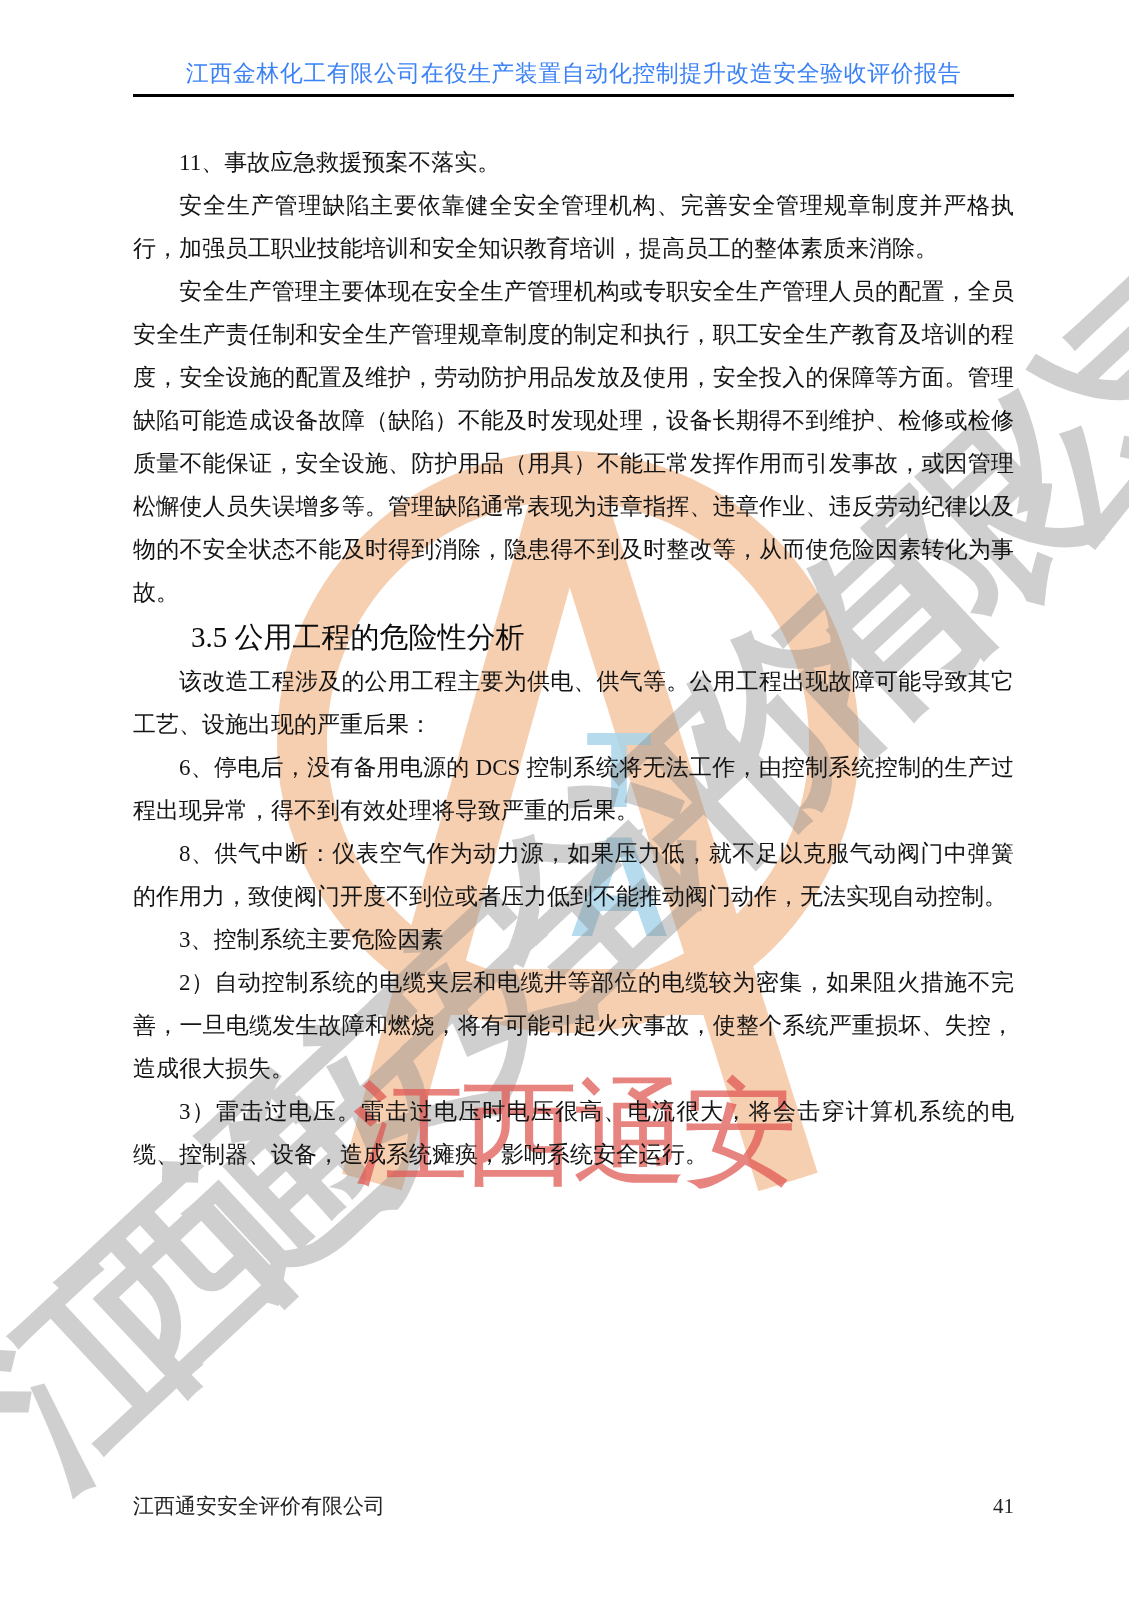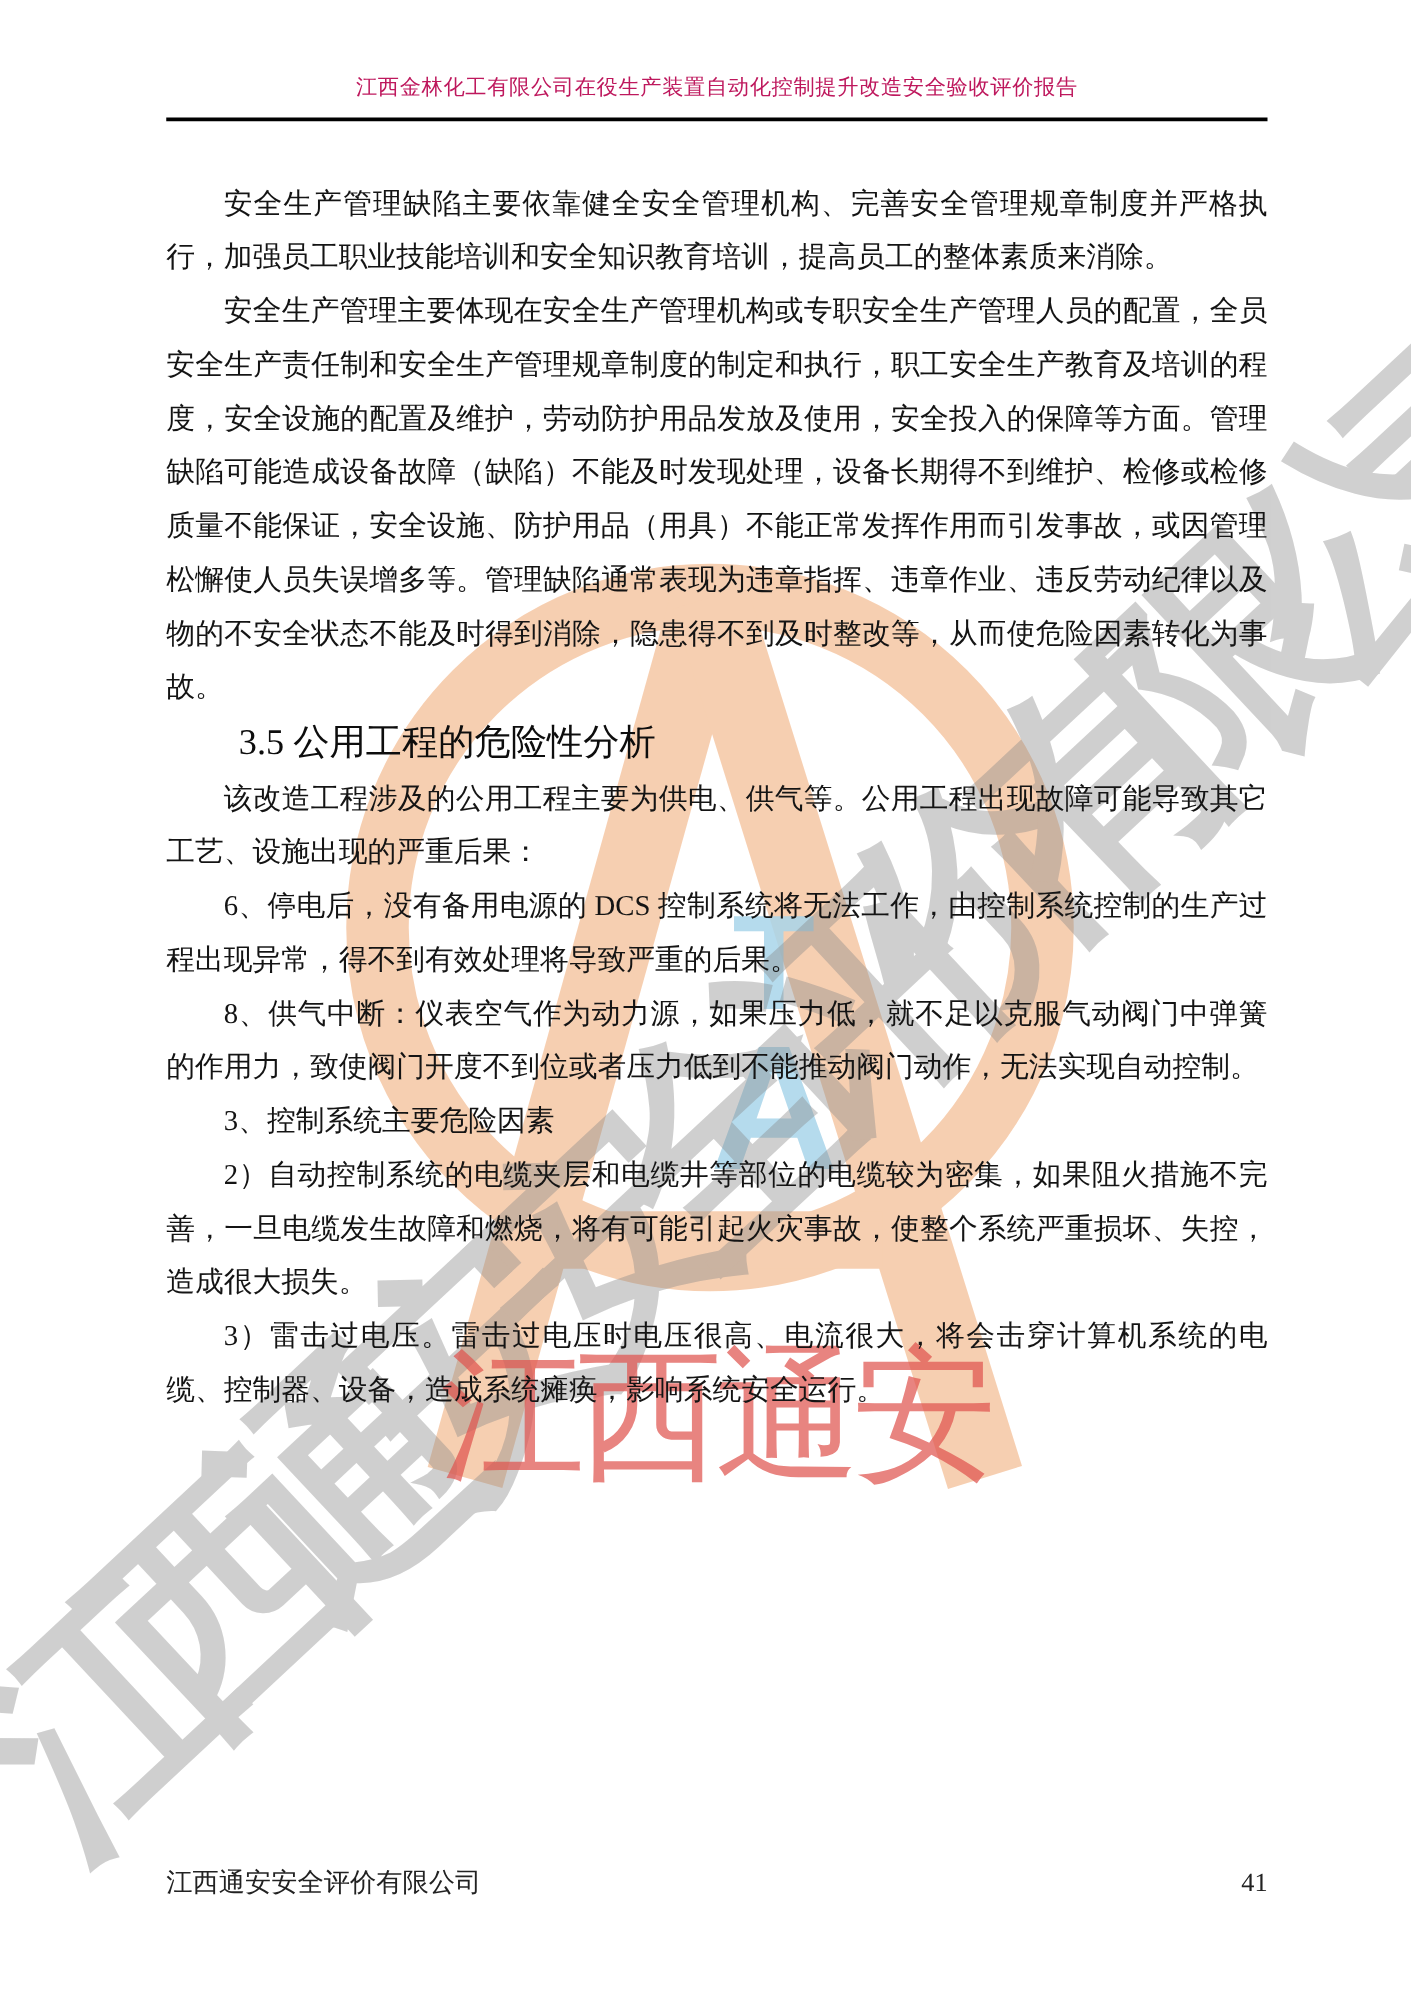--- a/index.html
+++ b/index.html
@@ -46,23 +46,23 @@
     line-height:1;
     white-space:nowrap;
     font-family:"Liberation Serif", serif;
   }
   
   .doc-layer{position:absolute;inset:0;z-index:1;}
   .header-title{
     position:absolute;
     top:58px;left:133px;width:881px;
     text-align:center;
-    font-size:17px;
+    font-size:23px;
     letter-spacing:0.5px;
-    color:#be185d;
+    color:#3b82f6;
   }
   .header-rule{
     position:absolute;
     top:94px;left:133px;width:881px;
     border-top:3px solid #000000;
     height:0;
   }
   .body-text{
     position:absolute;
     top:141px;left:133px;width:881px;
@@ -115,20 +115,21 @@
 
     <div class="wm-red" style="color: rgb(224, 85, 80);">江西通安</div>
   </div>
 
   <div class="doc-layer">
 
     <div class="header-title">江西金林化工有限公司在役生产装置自动化控制提升改造安全验收评价报告</div>
     <div class="header-rule"></div>
 
     <div class="body-text">
+      <p>11、事故应急救援预案不落实。</p>
       <p>安全生产管理缺陷主要依靠健全安全管理机构、完善安全管理规章制度并严格执行，加强员工职业技能培训和安全知识教育培训，提高员工的整体素质来消除。</p>
       <p>安全生产管理主要体现在安全生产管理机构或专职安全生产管理人员的配置，全员安全生产责任制和安全生产管理规章制度的制定和执行，职工安全生产教育及培训的程度，安全设施的配置及维护，劳动防护用品发放及使用，安全投入的保障等方面。管理缺陷可能造成设备故障（缺陷）不能及时发现处理，设备长期得不到维护、检修或检修质量不能保证，安全设施、防护用品（用具）不能正常发挥作用而引发事故，或因管理松懈使人员失误增多等。管理缺陷通常表现为违章指挥、违章作业、违反劳动纪律以及物的不安全状态不能及时得到消除，隐患得不到及时整改等，从而使危险因素转化为事故。</p>
 
       <p class="section-heading">3.5 公用工程的危险性分析</p>
 
       <p>该改造工程涉及的公用工程主要为供电、供气等。公用工程出现故障可能导致其它工艺、设施出现的严重后果：</p>
       <p>6、停电后，没有备用电源的 DCS 控制系统将无法工作，由控制系统控制的生产过程出现异常，得不到有效处理将导致严重的后果。</p>
       <p>8、供气中断：仪表空气作为动力源，如果压力低，就不足以克服气动阀门中弹簧的作用力，致使阀门开度不到位或者压力低到不能推动阀门动作，无法实现自动控制。</p>
       <p>3、控制系统主要危险因素</p>
       <p>2）自动控制系统的电缆夹层和电缆井等部位的电缆较为密集，如果阻火措施不完善，一旦电缆发生故障和燃烧，将有可能引起火灾事故，使整个系统严重损坏、失控，造成很大损失。</p>

